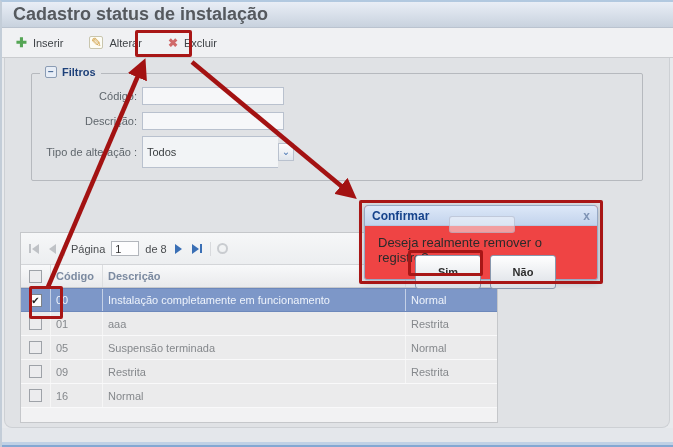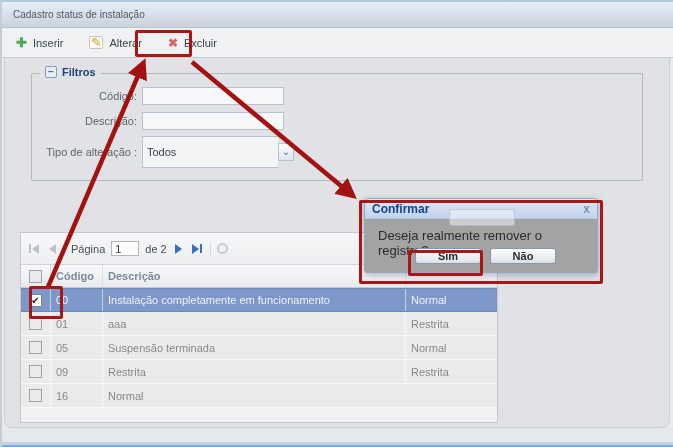--- a/index.html
+++ b/index.html
@@ -3,21 +3,21 @@
 <meta charset="utf-8">
 <style>
   html,body{margin:0;padding:0;background:#eef0f2;}
   *{box-sizing:border-box;font-family:"Liberation Sans",sans-serif;}
   .stage{position:relative;width:673px;height:447px;overflow:hidden;background:#e8eaed;
          border-top:2px solid #b2c9e0;border-left:2px solid #c3cdd8;}
   
   .titlebar{position:absolute;left:0;top:0;width:100%;height:26px;
     background:linear-gradient(#e9eef6,#c8d2de);border-bottom:1px solid #bac3cf;
     display:flex;align-items:center;padding-left:11px;
-    font-size:10px;font-weight:normal;color:#55595e;}
+    font-size:18px;font-weight:bold;color:#55595e;}
   .toolbar{position:absolute;left:0;top:26px;width:100%;height:30px;background:#f0f1f3;
     border-bottom:1px solid #cacccf;display:flex;align-items:center;padding-left:8px;gap:14px;}
   .tbtn{display:inline-flex;align-items:center;gap:6px;padding:3px 6px;font-size:11px;color:#3f4347;cursor:pointer;}
   .ico-plus{color:#55a555;font-size:13px;font-weight:bold;line-height:1;}
   .ico-edit{color:#cf9b3c;font-size:13px;line-height:1;background:#fdfdf6;border:1px solid #c9c6ae;
             width:14px;height:13px;display:inline-flex;align-items:center;justify-content:center;border-radius:2px;}
   .ico-del{color:#d06a6a;font-size:12px;font-weight:bold;line-height:1;}
   .content{position:absolute;left:2px;top:56px;width:666px;height:370px;background:#e0e2e5;
     border:1px solid #cdd0d4;border-top:none;border-radius:0 0 8px 8px;}
   .bottomstrip{position:absolute;left:0;bottom:0;width:100%;height:19px;background:#e4e7eb;}
@@ -59,30 +59,30 @@
   .g-row .c{height:100%;display:flex;align-items:center;padding-left:5px;border-right:1px solid rgba(255,255,255,.55);}
   .cb-col{width:30px;justify-content:center;padding-left:0!important;}
   .code-col{width:52px;}
   .desc-col{width:303px;}
   .tipo-col{width:89px;border-right:none!important;}
   .g-row.sel{background:#7d97c8;color:#eef3fb;border-top:1px solid #6d88bb;border-bottom:1px solid #6d88bb;height:24px;}
   .cbx{width:13px;height:13px;border:1px solid #9ea2a8;background:#ececee;display:inline-flex;
     align-items:center;justify-content:center;font-size:10px;color:#222;cursor:pointer;}
   .cbx.checked{background:#fdfdfd;border-color:#7d8288;}
   
-  .dialog{position:absolute;left:362px;top:196px;width:234px;height:75px;background:#a3a3a3;
+  .dialog{position:absolute;left:362px;top:203px;width:234px;height:75px;background:#ef4444;
     border:1px solid #97a9c4;border-radius:4px 4px 3px 3px;box-shadow:0 2px 7px rgba(40,60,90,.35);z-index:5;}
   .dtitle{height:20px;background:linear-gradient(#dde8f8,#c2d3ec);border-bottom:1px solid #b3c4de;
     border-radius:3px 3px 0 0;display:flex;align-items:center;padding:0 7px;
     font-size:12px;font-weight:bold;color:#15428b;}
   .dclose{margin-left:auto;color:#7e93b4;font-weight:bold;font-size:12px;line-height:1;cursor:pointer;}
   .ghostbtn{position:absolute;left:84px;top:10px;width:66px;height:17px;border:1px solid rgba(150,160,185,.45);
     background:rgba(246,248,251,.5);border-radius:3px;}
   .dmsg{position:absolute;left:13px;top:29px;width:210px;font-size:13px;color:#2b2b2b;}
-  .dbtn{position:absolute;top:49px;width:66px;height:16px;border:1px solid #8897ad;border-radius:3px;
+  .dbtn{position:absolute;top:49px;width:66px;height:34px;border:1px solid #8897ad;border-radius:3px;
     background:linear-gradient(#ffffff,#dce0e6);font-size:11px;font-weight:bold;color:#2d2d2d;
     display:flex;align-items:center;justify-content:center;cursor:pointer;}
   .dbtn.sim{left:50px;}
   .dbtn.nao{left:125px;}
   
   .ann{position:absolute;border:3px solid #a81616;border-radius:2px;z-index:10;pointer-events:none;}
   .arrows{position:absolute;left:0;top:0;width:673px;height:447px;z-index:9;pointer-events:none;}
 </style>
 </head>
 <body>
@@ -137,21 +137,21 @@
         <span class="pgico">
             <span class="bar"></span>
             <span class="tri l"></span>
           </span>
         <span class="pgico">
             <span class="tri l"></span>
           </span>
         <span class="pgsep"></span>
         <span>Página</span>
         <input class="pginput" value="1" style="">
-        <span>de 2</span>
+        <span>de 8</span>
         <span class="pgico">
             <span class="tri r on"></span>
           </span>
         <span class="pgico">
             <span class="tri r on"></span>
             <span class="bar on"></span>
           </span>
         <span class="pgsep"></span>
         <span class="refresh"></span>
       </div>

